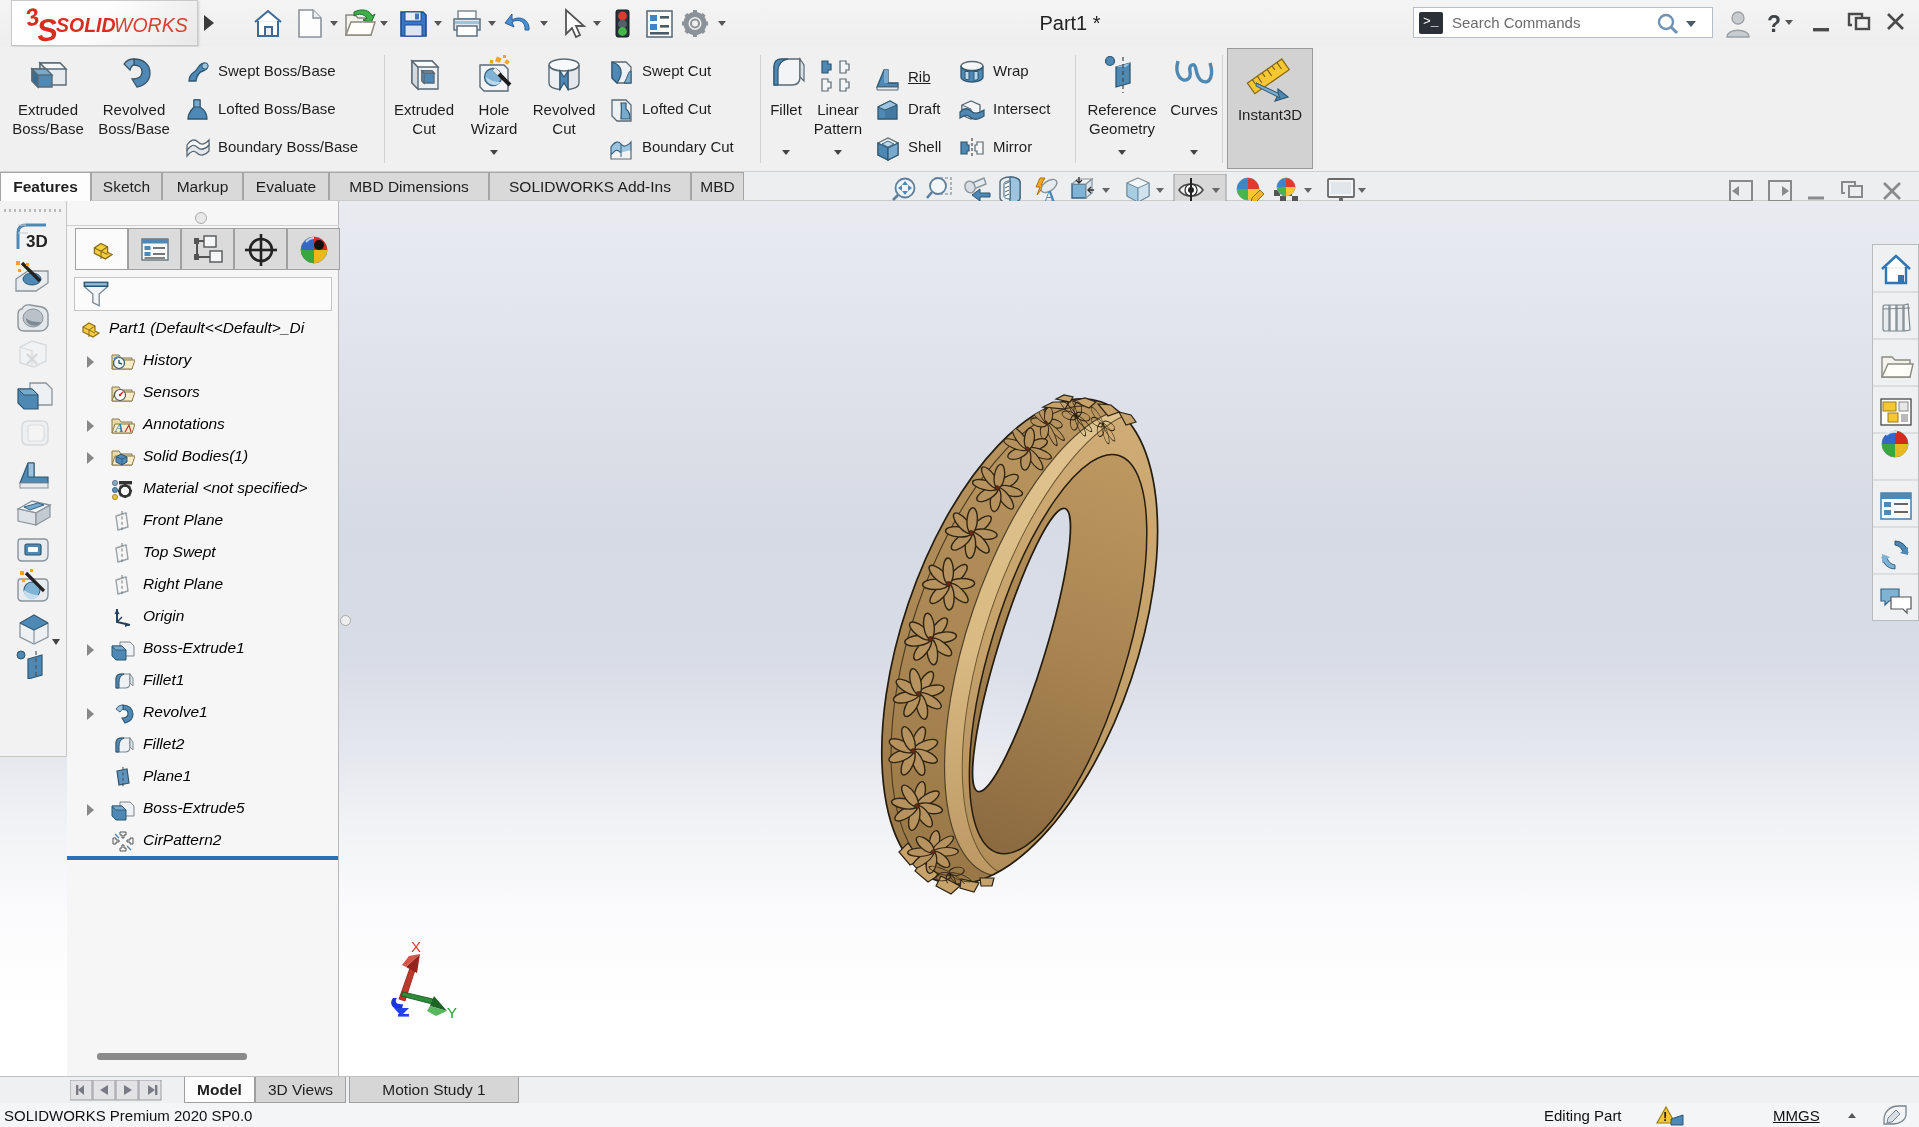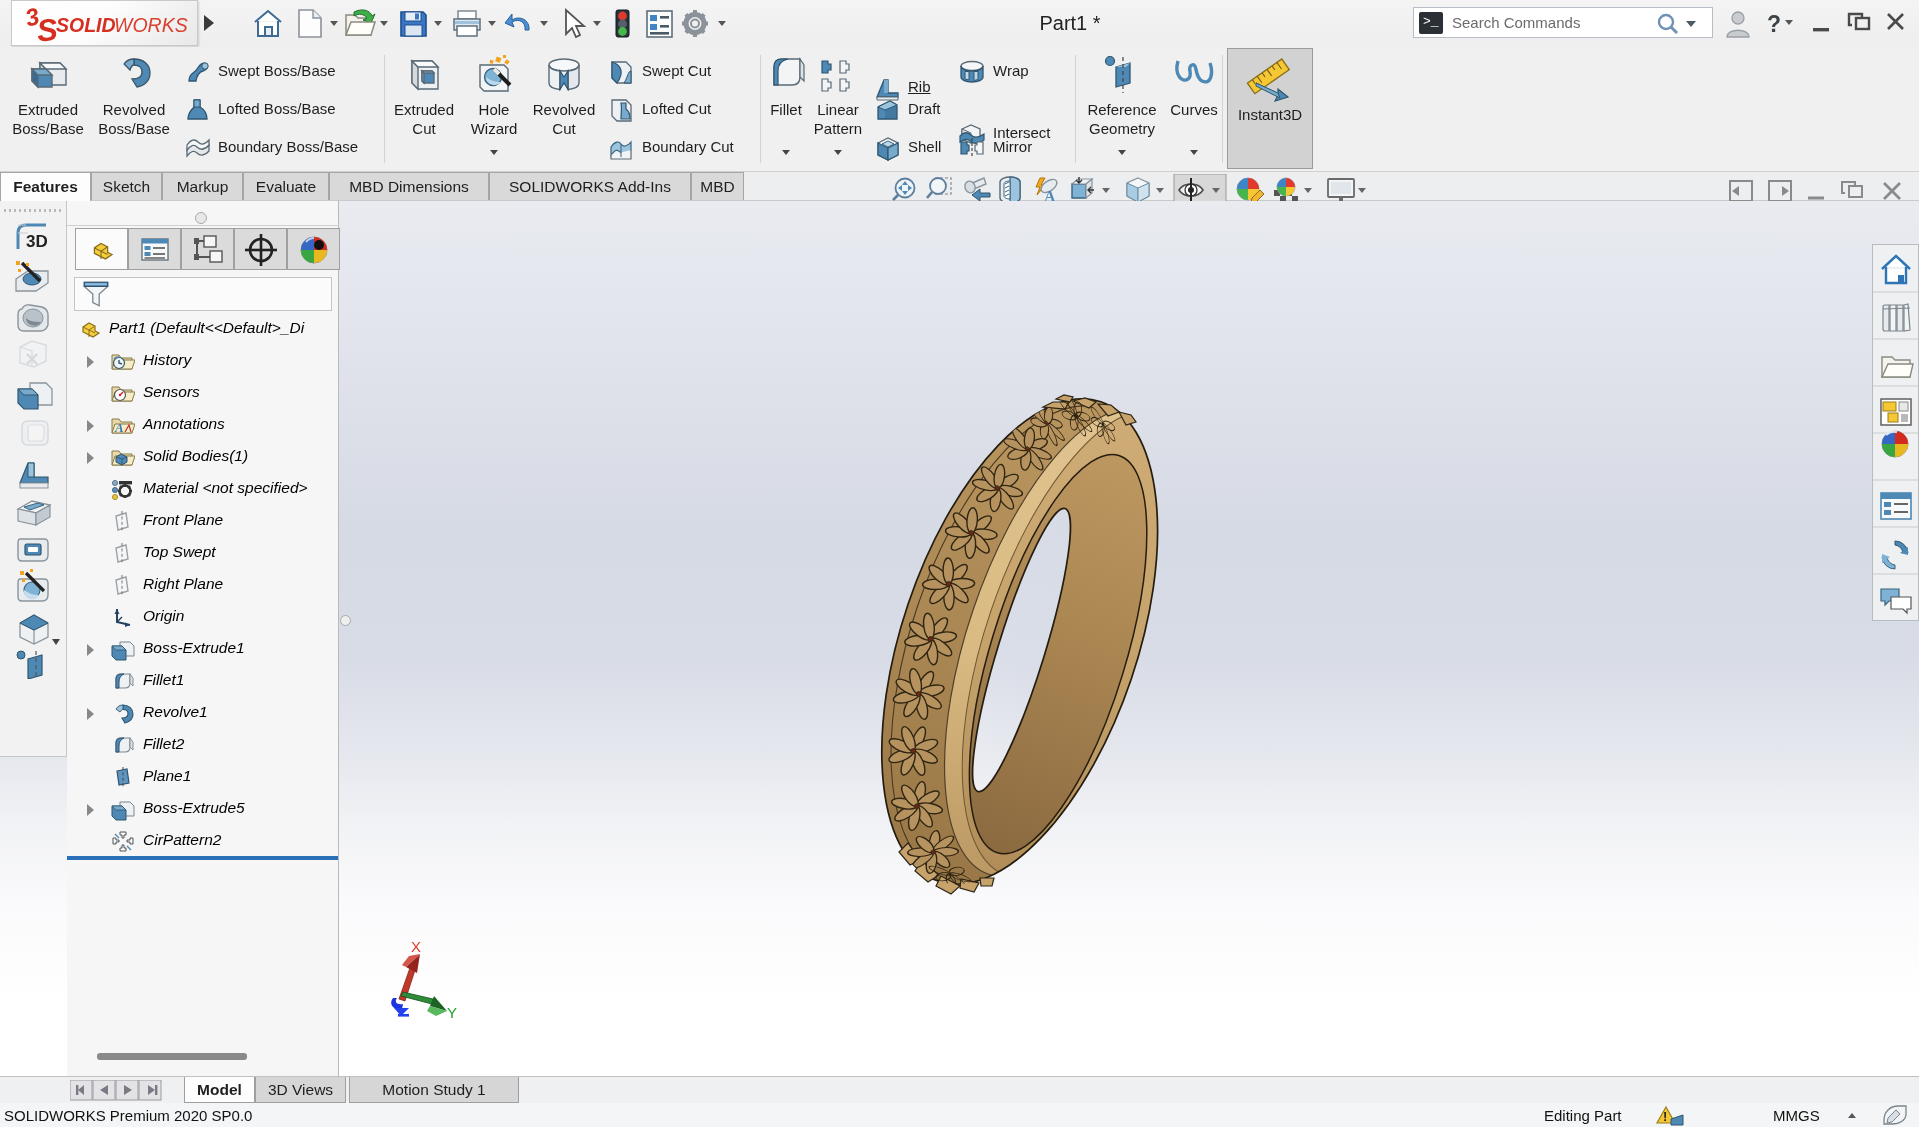--- a/index.html
+++ b/index.html
@@ -278,21 +278,21 @@
           <g stroke="#2f566f" stroke-width="1.2">
             <path d="M6 8 L12 8 L12 11 L15 11 L15 17 L12 17 L12 20 L6 20 Z" fill="#4e88b5"></path>
             <path d="M24 8 L30 8 L30 11 L33 11 L33 17 L30 17 L30 20 L24 20 Z" fill="#f2f4f6" stroke="#5a6a75"></path>
             <path d="M6 26 L12 26 L12 29 L15 29 L15 35 L12 35 L12 38 L6 38 Z" fill="#f2f4f6" stroke="#5a6a75"></path>
             <path d="M24 26 L30 26 L30 29 L33 29 L33 35 L30 35 L30 38 L24 38 Z" fill="#f2f4f6" stroke="#5a6a75"></path>
           </g>
         </svg>
 <div class="lbl">Linear<br>Pattern</div>
 <div class="darr" style="position:absolute;left:34px;top:97px;"></div></div>
 
-<div class="smallrow" style="left:874px;top:27px;text-decoration:underline;"><svg width="27" height="27" viewBox="0 0 27 27">
+<div class="smallrow" style="left:874px;top:17px;text-decoration:underline;"><svg width="27" height="27" viewBox="0 0 27 27">
           <path d="M3 22 L10 5 L14 5 L14 18 L24 18 L24 22 Z" fill="#4e88b5" stroke="#2f566f" stroke-width="1.3"></path>
           <path d="M10 5 L14 5 L14 18 L10 18 Z" fill="#77aacc"></path>
           <path d="M3 22 L24 22 L24 25 L3 25 Z" fill="#e8ebee" stroke="#5a6a75" stroke-width="1"></path>
         </svg>Rib</div>
 <div class="smallrow" style="left:874px;top:49px;"><svg width="27" height="27" viewBox="0 0 27 27">
           <path d="M4 22 L4 10 L16 4 L23 8 L23 22 Z" fill="#4e88b5" stroke="#2f566f" stroke-width="1.3"></path>
           <path d="M4 10 L16 4 L23 8 L11 13 Z" fill="#9cc4de" stroke="#2f566f" stroke-width="1"></path>
           <path d="M11 13 L23 8 L23 22 L11 22 Z" fill="#35607f" opacity="0.35"></path>
         </svg>Draft</div>
 <div class="smallrow" style="left:874px;top:87px;"><svg width="27" height="27" viewBox="0 0 27 27">
@@ -300,21 +300,21 @@
           <path d="M4 8 L14 13 L14 25 L4 20 Z" fill="#4e88b5" stroke="#2f566f" stroke-width="1.2"></path>
           <path d="M14 13 L24 8 L24 20 L14 25 Z" fill="#77aacc" stroke="#2f566f" stroke-width="1.2"></path>
           <path d="M8 9 L14 6 L20 9 L14 12 Z" fill="#bcd8ea" stroke="#39637f" stroke-width="1"></path>
         </svg>Shell</div>
 
 <div class="smallrow" style="left:958px;top:11px;"><svg width="28" height="28" viewBox="0 0 28 28">
           <ellipse cx="14" cy="8" rx="11" ry="4.5" fill="#f4f6f8" stroke="#5a6a75" stroke-width="1.3"></ellipse>
           <path d="M3 8 L3 19 C3 22 8 24 14 24 C20 24 25 22 25 19 L25 8 C25 11 20 13 14 13 C8 13 3 11 3 8 Z" fill="#4e88b5" stroke="#2f566f" stroke-width="1.3"></path>
           <path d="M7 13.5 L11 13.5 L11 22 L7 21 Z M16 13.5 L20 13.5 L20 21.5 L16 22.5 Z" fill="#bcd8ea" stroke="#2f566f" stroke-width="1"></path>
         </svg>Wrap</div>
-<div class="smallrow" style="left:958px;top:49px;margin-top:24px;"><svg width="28" height="28" viewBox="0 0 28 28">
+<div class="smallrow" style="left:958px;top:49px;"><svg width="28" height="28" viewBox="0 0 28 28">
           <path d="M4 9 L13 5 L22 9 L22 19 L13 23 L4 19 Z" fill="#f2f4f6" stroke="#5a6a75" stroke-width="1.3"></path>
           <path d="M4 9 L13 13 L13 23 L4 19 Z" fill="#dde2e6" stroke="#5a6a75" stroke-width="1"></path>
           <path d="M2 16 C6 12 10 12 13 15 C16 18 20 18 26 14 L26 20 C20 24 15 24 12 21 C9 18 6 19 2 22 Z" fill="#4e88b5" stroke="#2f566f" stroke-width="1.2"></path>
         </svg>Intersect</div>
 <div class="smallrow" style="left:958px;top:87px;"><svg width="28" height="28" viewBox="0 0 28 28">
           <path d="M3 8 L9 8 L9 11 L11 11 L11 17 L9 17 L9 20 L3 20 Z" fill="#4e88b5" stroke="#2f566f" stroke-width="1.2"></path>
           <path d="M25 8 L19 8 L19 11 L17 11 L17 17 L19 17 L19 20 L25 20 Z" fill="#f4f6f8" stroke="#5a6a75" stroke-width="1.2"></path>
           <line x1="14" y1="4" x2="14" y2="24" stroke="#444" stroke-width="1.2" stroke-dasharray="3 2"></line>
         </svg>Mirror</div>
 
@@ -1097,19 +1097,19 @@
 </div>
 
 <div id="statusbar">
 <span style="position:absolute;left:4px;top:4px;">SOLIDWORKS Premium 2020 SP0.0</span>
 <span style="position:absolute;left:1544px;top:4px;">Editing Part</span>
 <svg class="abs" style="left:1655px;top:2px" width="30" height="22" viewBox="0 0 30 22">
         <polygon points="11,2 20,18 2,18" fill="#f5c833" stroke="#9a7d1a" stroke-width="1.2"></polygon>
         <text x="8" y="16" font-size="13" font-weight="bold" fill="#222" font-family="Liberation Sans">!</text>
         <path d="M16 14 L28 10 L28 20 L16 20 Z" fill="#4e88b5" stroke="#2f566f" stroke-width="1"></path>
       </svg>
-<span style="position:absolute;left:1773px;top:4px;">MMGS</span>
+<span style="position:absolute;left:1773px;top:4px;text-decoration:underline;">MMGS</span>
 <div class="abs" style="left:1848px;top:10px;width:0;height:0;border-left:4px solid transparent;border-right:4px solid transparent;border-bottom:5px solid #555;"></div>
 <svg class="abs" style="left:1882px;top:1px" width="26" height="22" viewBox="0 0 26 22">
         <path d="M2 16 C2 8 8 2 16 2 L24 2 L24 10 C24 16 18 20 10 20 L2 20 Z" fill="#f2f4f6" stroke="#7a858d" stroke-width="1.3"></path>
         <path d="M6 14 L14 6 L18 10 L10 18 L5 19 Z" fill="#d8dee3" stroke="#7a858d" stroke-width="1"></path>
       </svg>
 </div>
 </div>
 </body></html>

